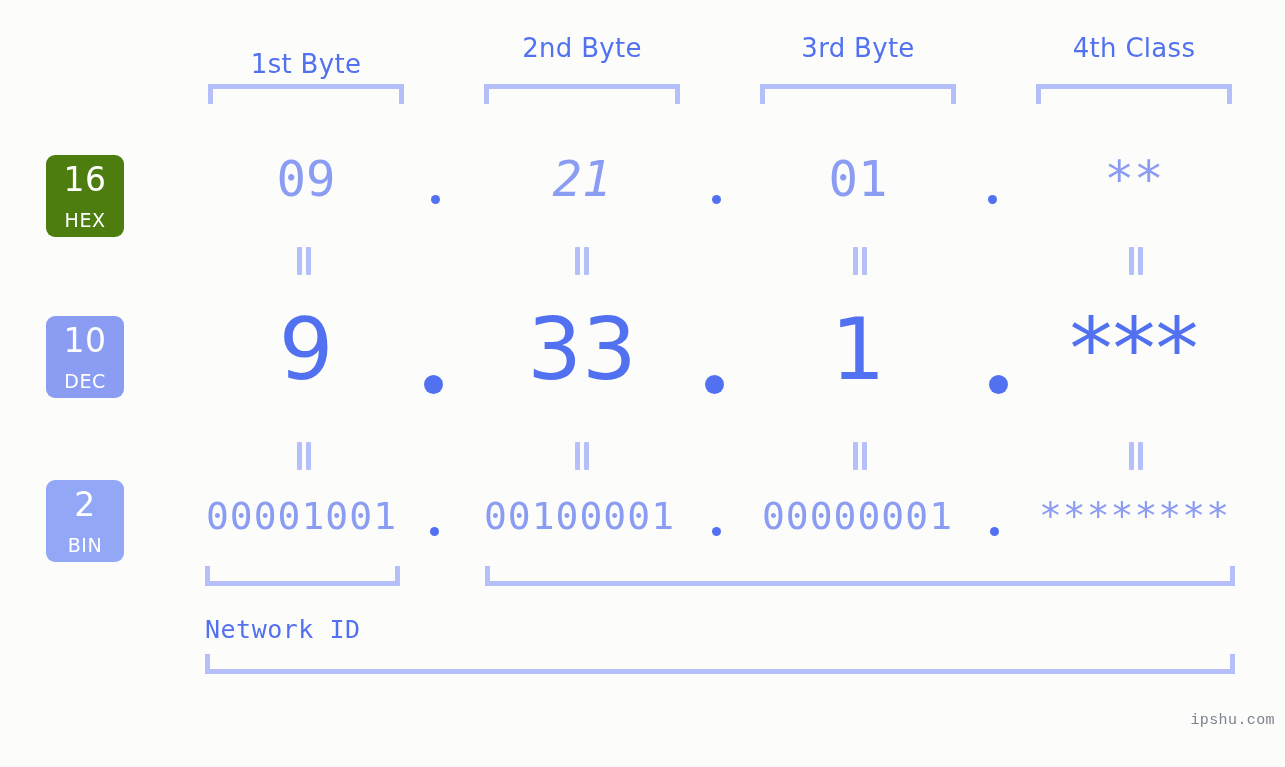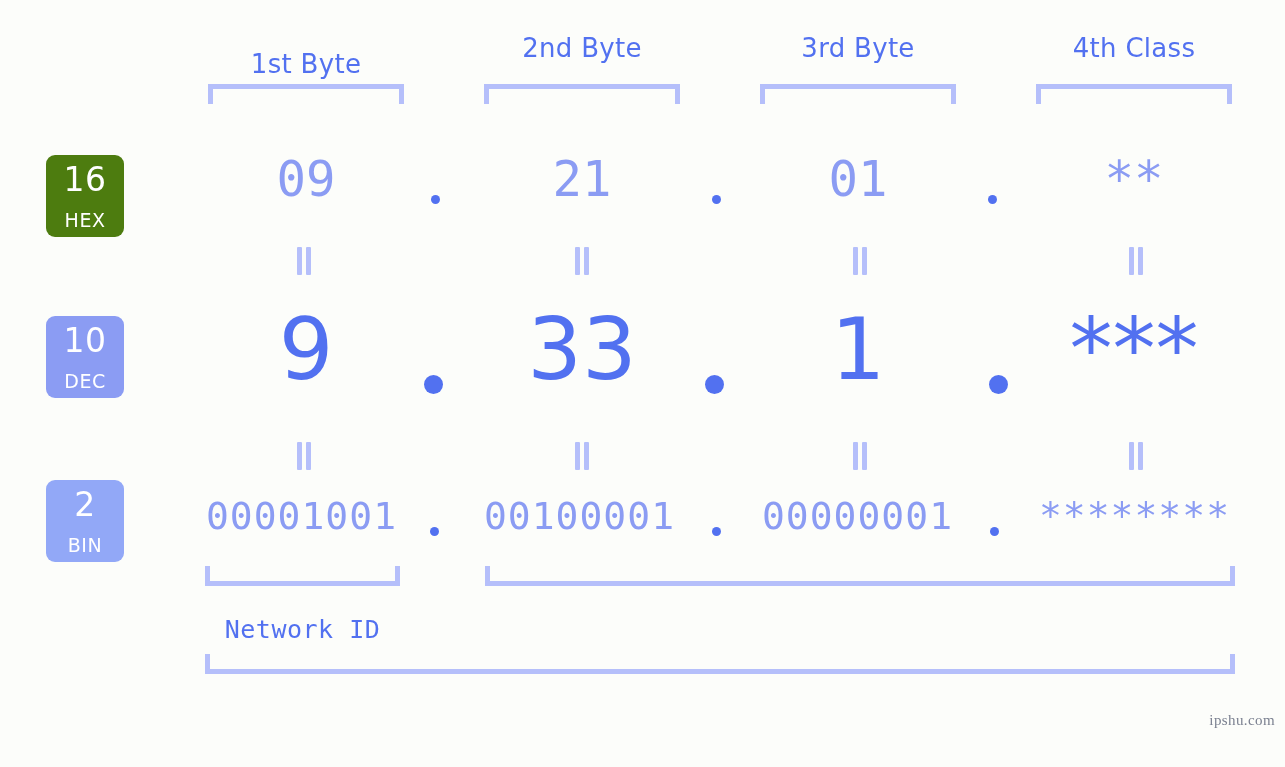--- a/index.html
+++ b/index.html
@@ -138,21 +138,20 @@
     border-radius: 1px;
   }
   .eq span.a { left: 3px; }
   .eq span.b { left: 12px; }
   .eq-row-1 { top: 247px; }
   .eq-row-2 { top: 442px; }
 
   
   .id-label {
     position: absolute;
-    text-align: center;
     font-family: "DejaVu Sans Mono", monospace;
     font-size: 25px;
     color: #5271f0;
     white-space: nowrap;
     letter-spacing: 0.5px;
   }
 
   
   #class-label {
     position: absolute;
@@ -163,21 +162,21 @@
     color: #5271f0;
     white-space: nowrap;
     letter-spacing: 1px;
   }
 
   
   #watermark {
     position: absolute;
     right: 10px;
     top: 712px;
-    font-family: Liberation Serif, serif;
+    font-family: Liberation Mono, monospace;
     font-size: 15px;
     color: #7b8190;
     letter-spacing: 0.4px;
   }
 </style>
 </head>
 <body>
 
 <div class="canvas">
 
@@ -198,21 +197,21 @@
   <div class="badge" id="badge-dec">
     <span class="num">10</span>
     <span class="lbl">DEC</span>
   </div>
   <div class="badge" id="badge-bin">
     <span class="num">2</span>
     <span class="lbl">BIN</span>
   </div>
 
   <div class="cell hex-val" style="left:208px; width:196px;">09</div>
-  <div class="cell hex-val" style="left:484px; width:196px;">21</div>
+  <div class="cell hex-val" style="left:484px; width:196px;font-style:italic;">21</div>
   <div class="cell hex-val" style="left:760px; width:196px;">01</div>
   <div class="cell hex-val" style="left:1036px; width:196px;">**</div>
 
   <div class="dot dot-hex" style="left:431px;"></div>
   <div class="dot dot-hex" style="left:712px;"></div>
   <div class="dot dot-hex" style="left:988px;"></div>
 
   <div class="eq eq-row-1" style="left:294px;">
     <span class="a"></span>
       <span class="b"></span>

